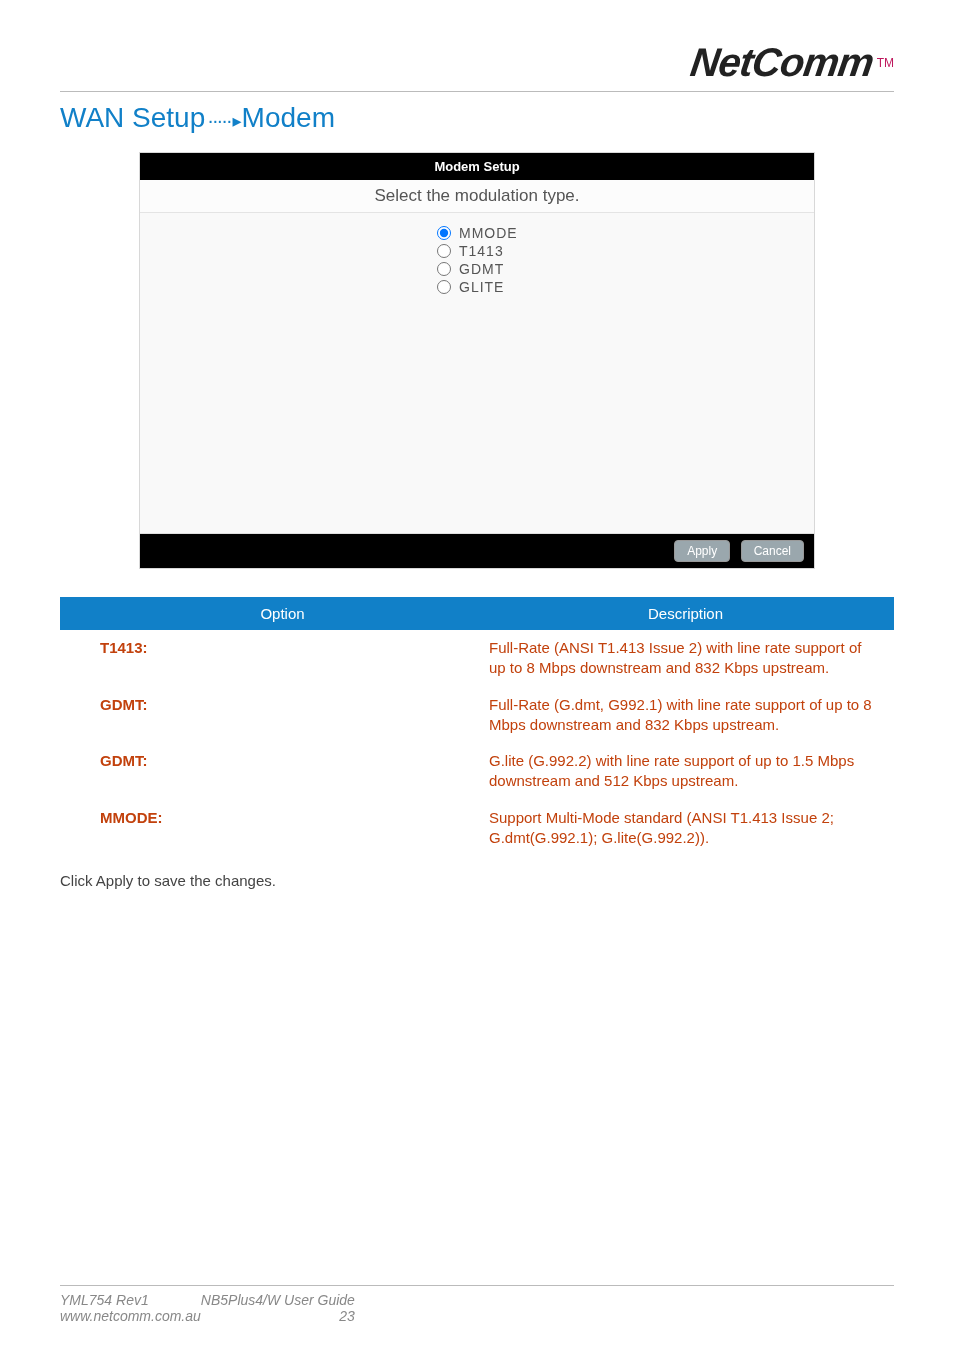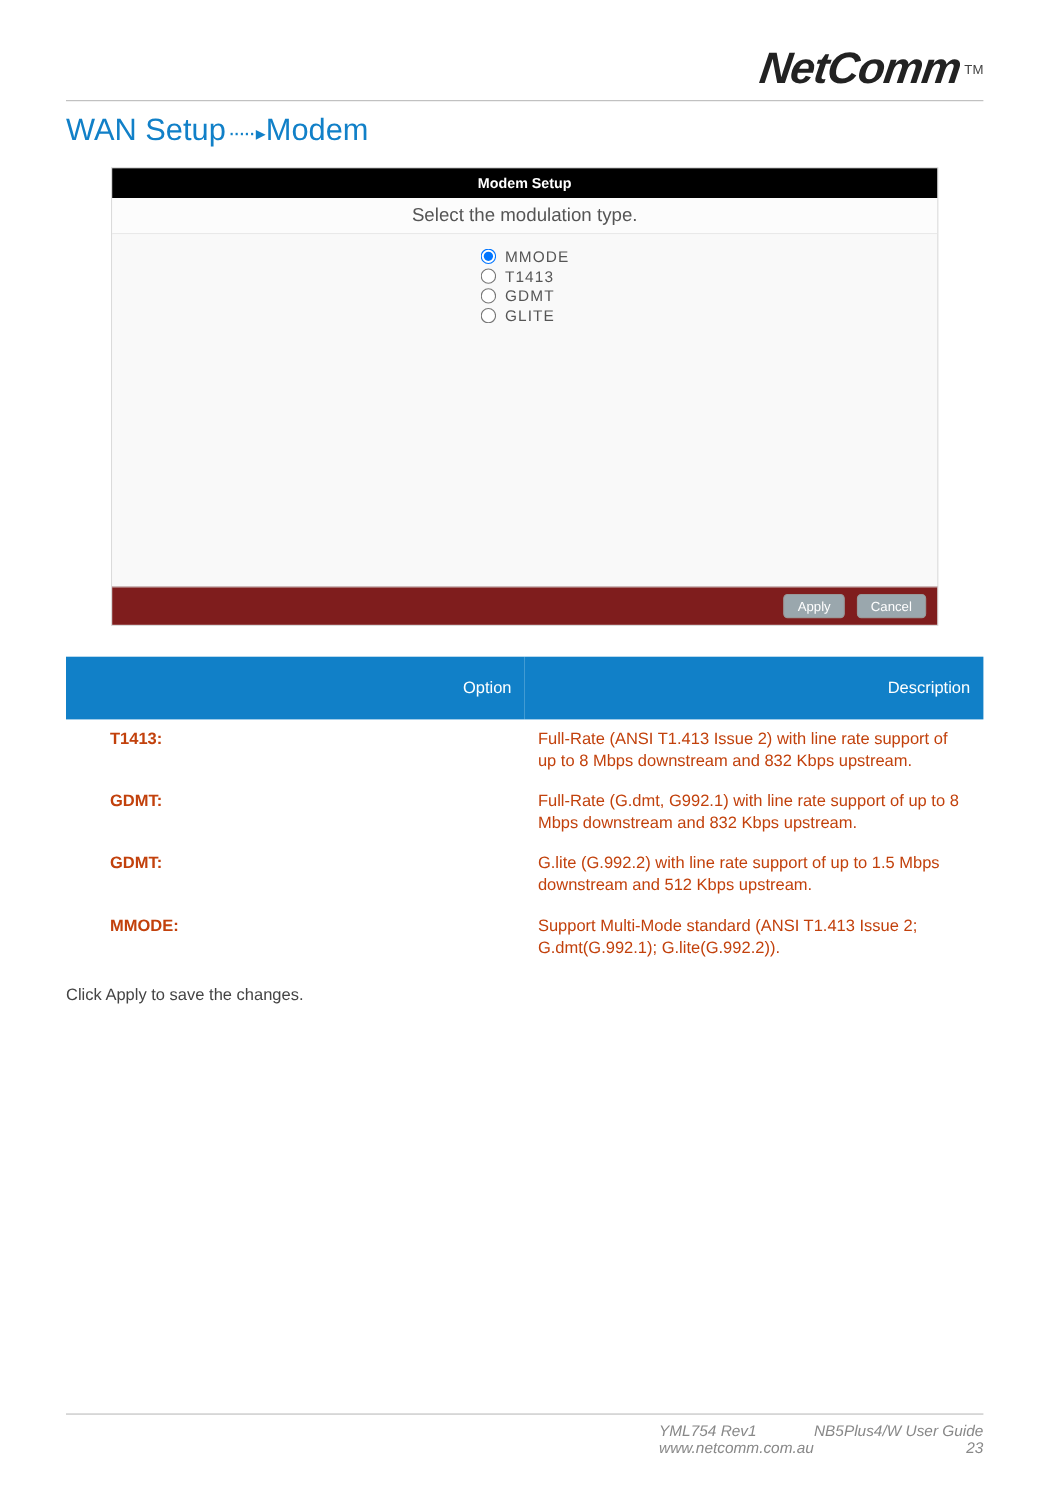--- a/index.html
+++ b/index.html
@@ -24,21 +24,21 @@
     font-style: italic;
     font-weight: 900;
     font-size: 40px;
     letter-spacing: -1px;
     color: #222;
     font-family: "Arial Black", Arial, sans-serif;
     transform: skewX(-8deg);
   }
   .logo-tm {
     font-size: 12px;
-    color: #404040;
+    color: #be185d;
     margin-left: 4px;
     vertical-align: super;
   }
   .hr-top {
     border: none;
     border-top: 1px solid #bbb;
     margin-bottom: 10px;
   }
   .section-title {
     color: #1180c8;
@@ -49,21 +49,21 @@
   }
   .dots {
     letter-spacing: -2px;
     font-size: 20px;
     margin: 0 2px;
   }
   .arrow {
     font-size: 18px;
   }
   .modem-panel {
-    width: 752px;
+    width: 676px;
     margin: 0 auto 28px auto;
     border: 1px solid #d8d8d8;
     background: #f8f8f8;
   }
   .modem-header {
     background: #000;
     color: #fff;
     text-align: center;
     font-size: 13px;
     font-weight: bold;
@@ -93,21 +93,21 @@
     padding-left: 50px;
   }
   .radio-row {
     display: flex;
     align-items: center;
     gap: 8px;
     margin-bottom: 2px;
   }
   .radio-row input { width: 14px; height: 14px; }
   .modem-footer {
-    background: #7f1d1d;
+    background: #000000;
     border-top: 1px solid #e0e0e0;
     padding: 6px 10px;
     text-align: right;
   }
   .btn {
     display: inline-block;
     font-size: 12px;
     color: #fff;
     padding: 3px 12px;
     border-radius: 4px;
@@ -127,22 +127,22 @@
   .opt-table {
     width: 100%;
     border-collapse: collapse;
     font-size: 15px;
     margin-bottom: 14px;
   }
   .opt-table thead th {
     background: #1180c8;
     color: #fff;
     font-weight: 400;
-    text-align: right;
-    padding: 20px 12px;
+    text-align: center;
+    padding: 8px 12px;
   }
   .opt-table thead th:first-child {
     padding-left: 40px;
     width: 50%;
   }
   .opt-table tbody td {
     vertical-align: top;
     padding: 8px 12px;
     color: #c2410c;
     line-height: 1.35;
@@ -152,21 +152,21 @@
     font-weight: bold;
   }
   .footer {
     position: absolute;
     bottom: 30px;
     left: 60px;
     right: 60px;
     border-top: 1px solid #bbb;
     padding-top: 6px;
     display: flex;
-    justify-content: flex-end;
+    justify-content: flex-start;
     font-style: italic;
     color: #888;
     font-size: 14px;
     font-family: "Trebuchet MS", Arial, sans-serif;
   }
   .footer .right { text-align: right; }
 </style>
 </head>
 <body>
 

